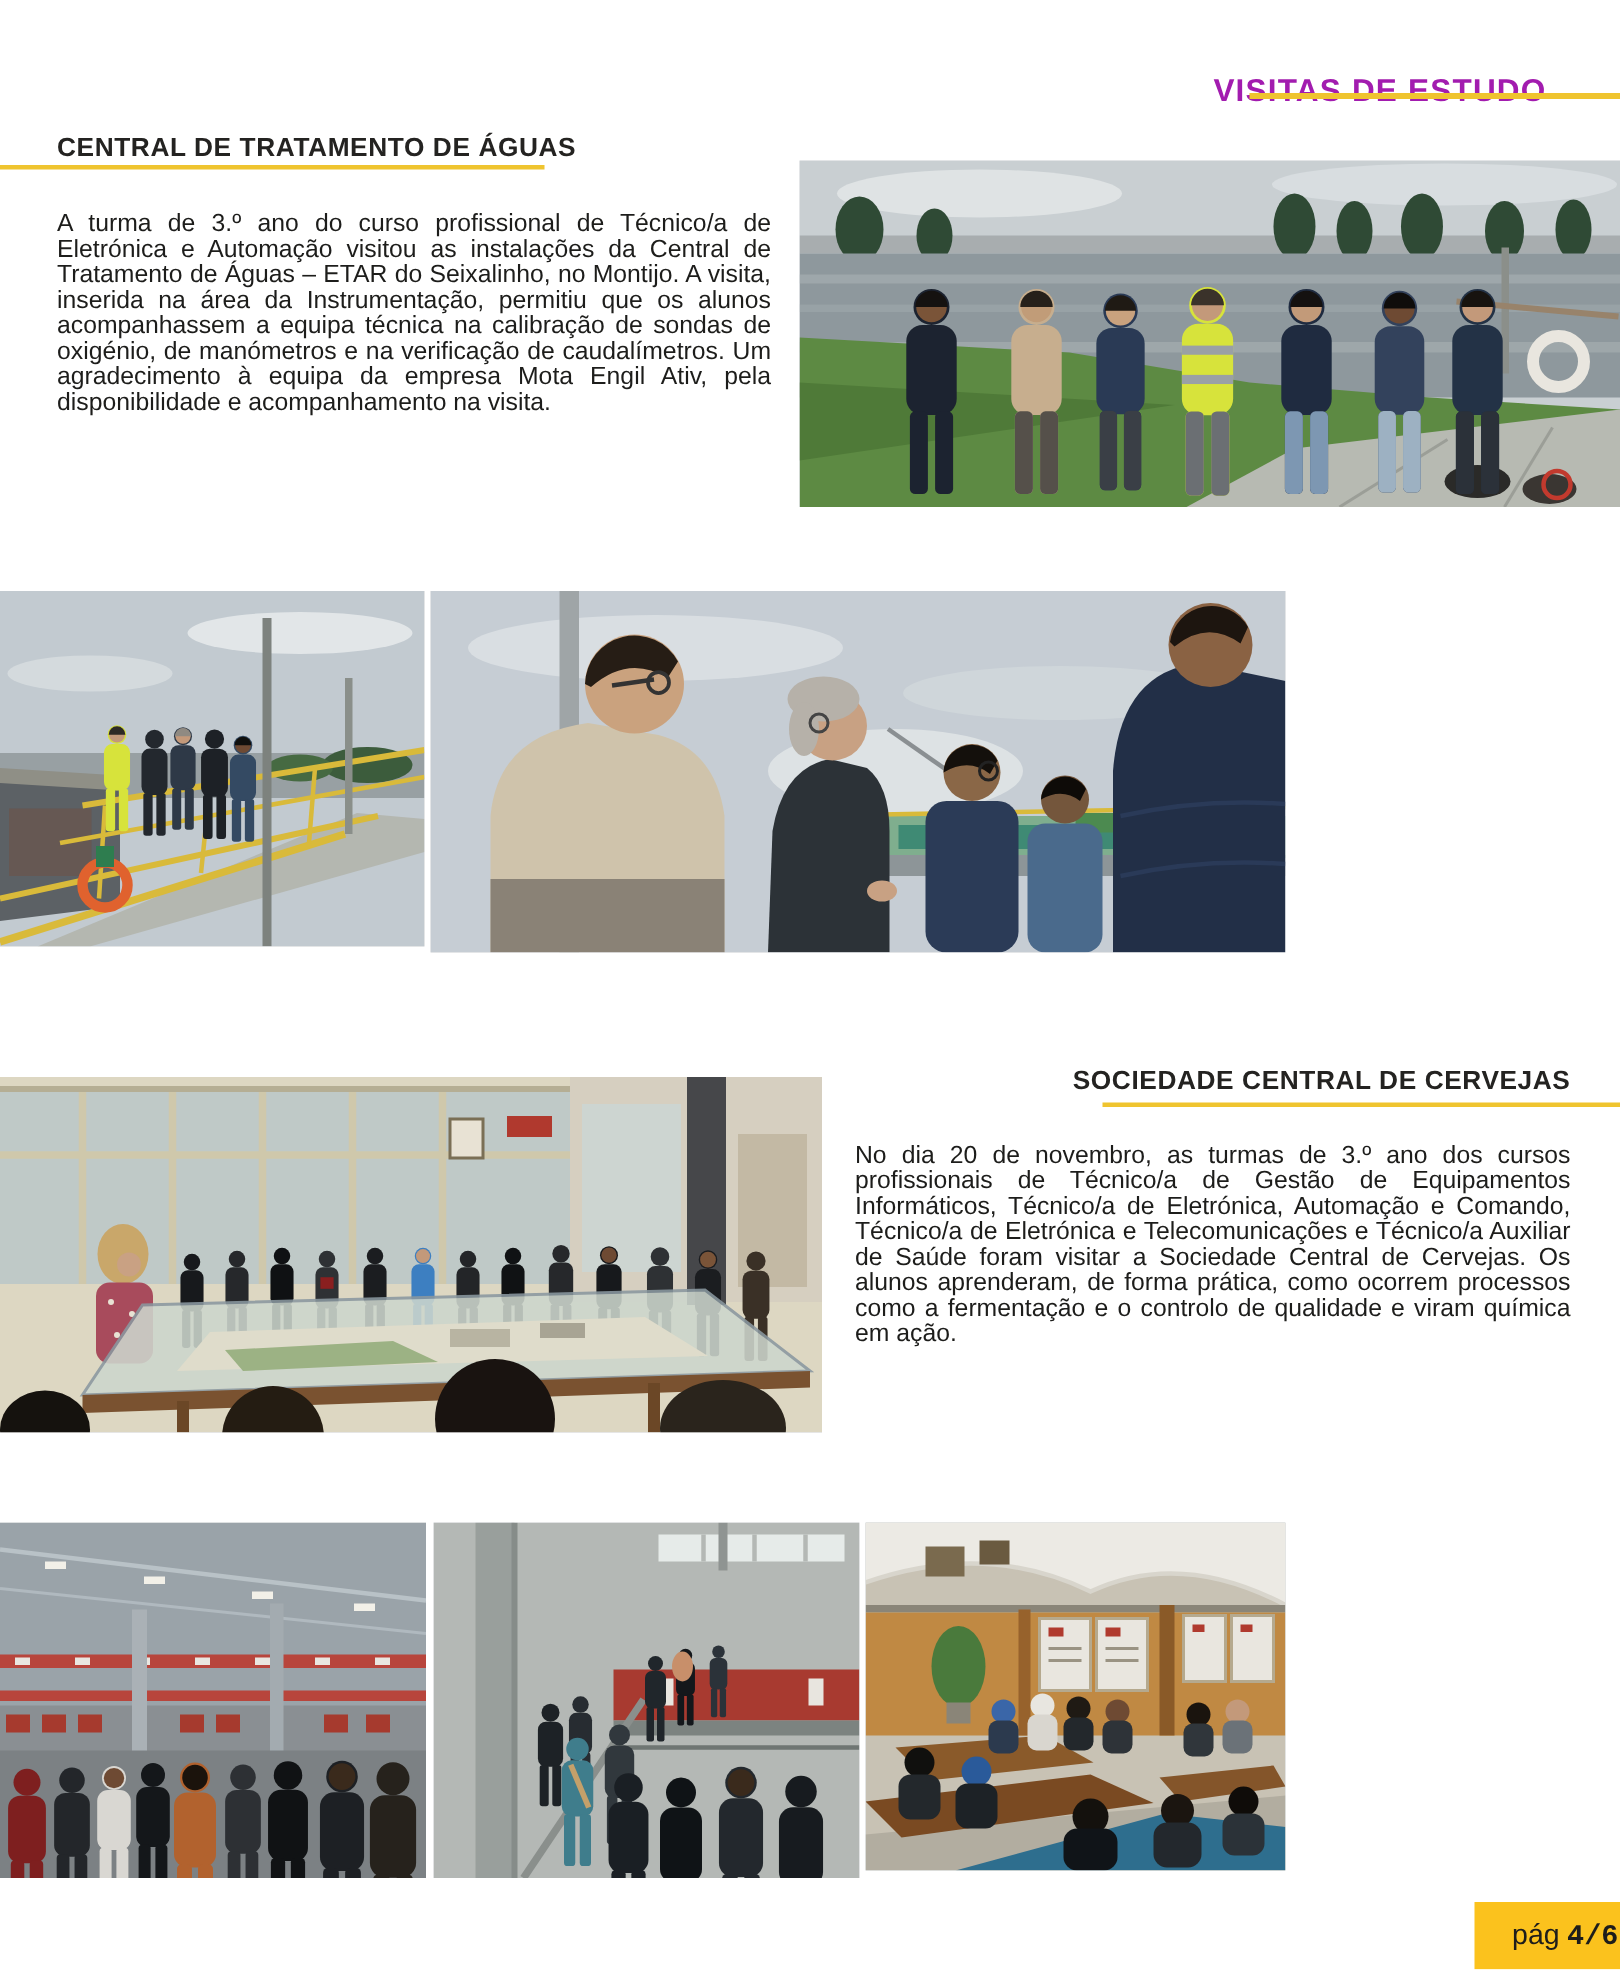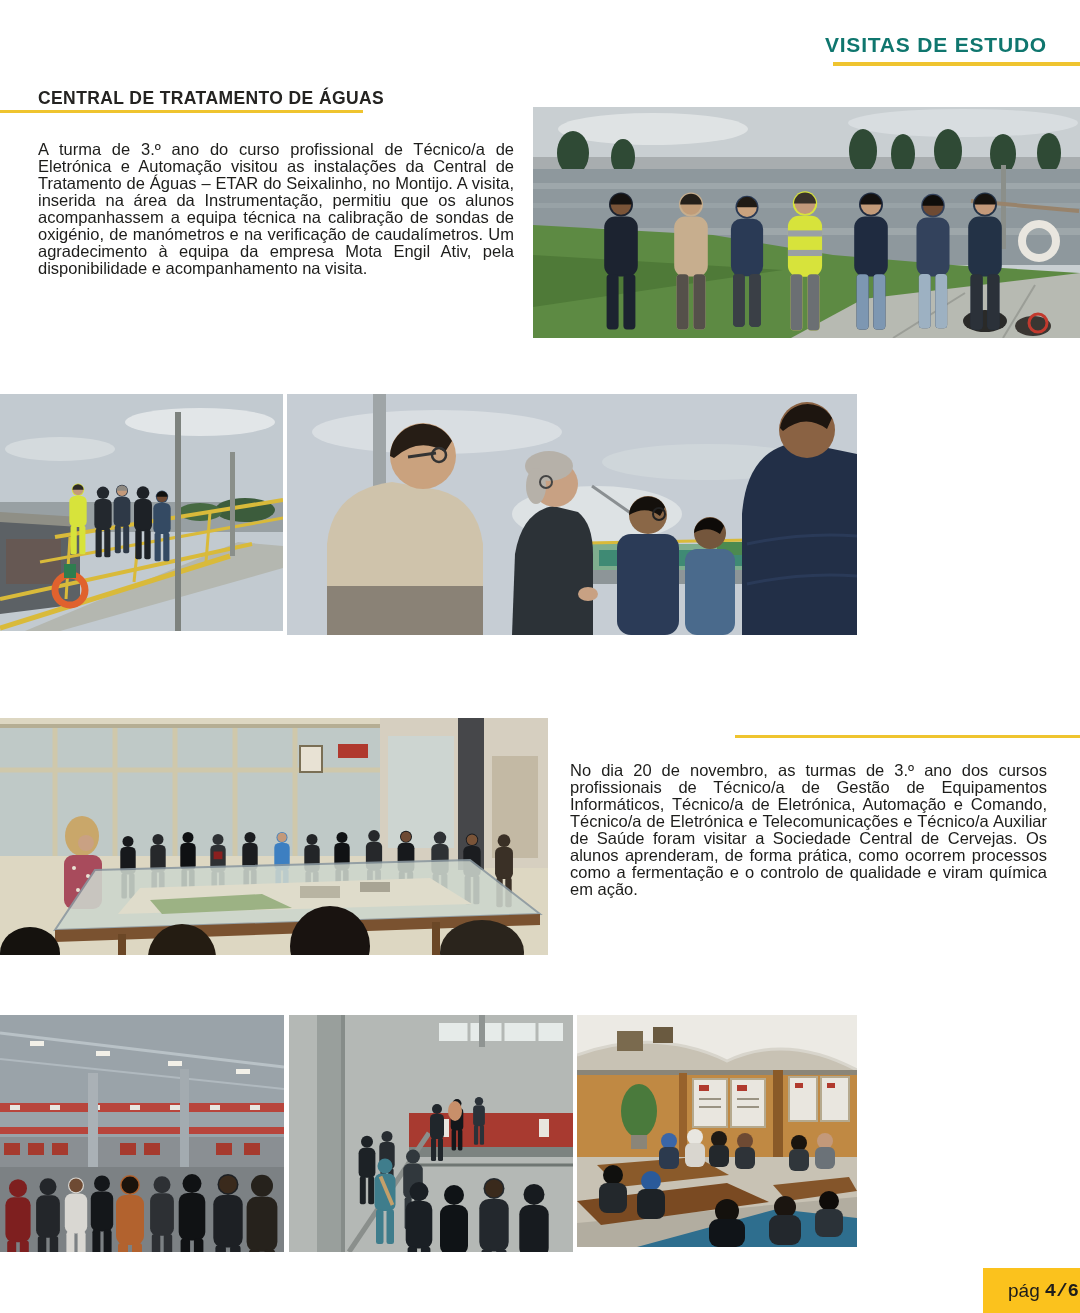--- a/index.html
+++ b/index.html
@@ -1,19 +1,19 @@
 <!DOCTYPE html>
 <html><head>
 <meta charset="utf-8">
 <style>
   html,body{margin:0;padding:0;background:#ffffff;}
   .page{position:relative;width:1080px;height:1313px;background:#ffffff;overflow:hidden;
         font-family:"Liberation Sans",sans-serif;color:#1d1d1b;}
   .rule{position:absolute;background:#efc42f;}
-  .h-title{position:absolute;margin:0;font-weight:bold;color:#0f766e;font-size:21px;letter-spacing:.8px;white-space:nowrap;}
+  .h-title{position:absolute;margin:16px;font-weight:bold;color:#a21caf;font-size:21px;letter-spacing:.8px;white-space:nowrap;}
   .h-sec{position:absolute;margin:0;font-weight:bold;color:#242321;font-size:17.5px;letter-spacing:.4px;white-space:nowrap;text-align:right;}
   .body-text{position:absolute;margin:0;font-size:16.5px;line-height:17px;text-align:justify;color:#1d1d1b;}
   .photo{position:absolute;overflow:hidden;background:#cfd4d6;}
   .photo svg{display:block;width:100%;height:100%;}
   .badge{position:absolute;left:983px;top:1268px;width:121px;height:45px;background:#fbc21d;
          display:flex;align-items:center;justify-content:center;font-size:19px;color:#1e1d1b;}
   .badge b{margin-left:5px;font-family:Liberation Mono, monospace;}
   
   .ph-a{left:533px;top:107px;width:547px;height:231px;}
   .ph-b{left:0px;top:394px;width:283px;height:237px;}
@@ -222,20 +222,21 @@
       </g>
 
       <path d="M455 241 L455 120 Q460 54 512 48 L570 60 L570 241 Z" fill="#222f47"></path>
       <path d="M460 150 q55 -12 110 -8" stroke="#2a3a58" stroke-width="3" fill="none"></path>
       <path d="M460 190 q55 -12 110 -8" stroke="#2a3a58" stroke-width="3" fill="none"></path>
       <circle cx="520" cy="36" r="28" fill="#8a6243"></circle>
       <path d="M493 34 a28 28 0 0 1 52 -10 l-5 11 q-22 -16 -44 2 z" fill="#1d150f"></path>
     </svg>
   </figure>
 
+  <h2 class="h-sec" style="top:710px;right:33px;">SOCIEDADE CENTRAL DE CERVEJAS</h2>
   <div class="rule" style="left:735px;top:735px;width:345px;height:3px;"></div>
   <p class="body-text" style="left:570px;top:762px;width:477px;">No dia 20 de novembro, as turmas de 3.º ano dos cursos profissionais de Técnico/a de Gestão de Equipamentos Informáticos, Técnico/a de Eletrónica, Automação e Comando, Técnico/a de Eletrónica e Telecomunicações e Técnico/a Auxiliar de Saúde foram visitar a Sociedade Central de Cervejas. Os alunos aprenderam, de forma prática, como ocorrem processos como a fermentação e o controlo de qualidade e viram química em ação.</p>
 
   <figure class="photo ph-d" style="margin:0" title="Alunos em torno da maquete na Sociedade Central de Cervejas">
     <svg viewBox="0 0 548 237" preserveAspectRatio="none">
       <rect width="548" height="237" fill="#ddd7c2"></rect>
       <rect x="0" y="8" width="380" height="130" fill="#bfc9c7"></rect>
       <g stroke="#cfc8ab" stroke-width="5">
         <line x1="55" y1="8" x2="55" y2="138"></line>
           <line x1="115" y1="8" x2="115" y2="138"></line>

